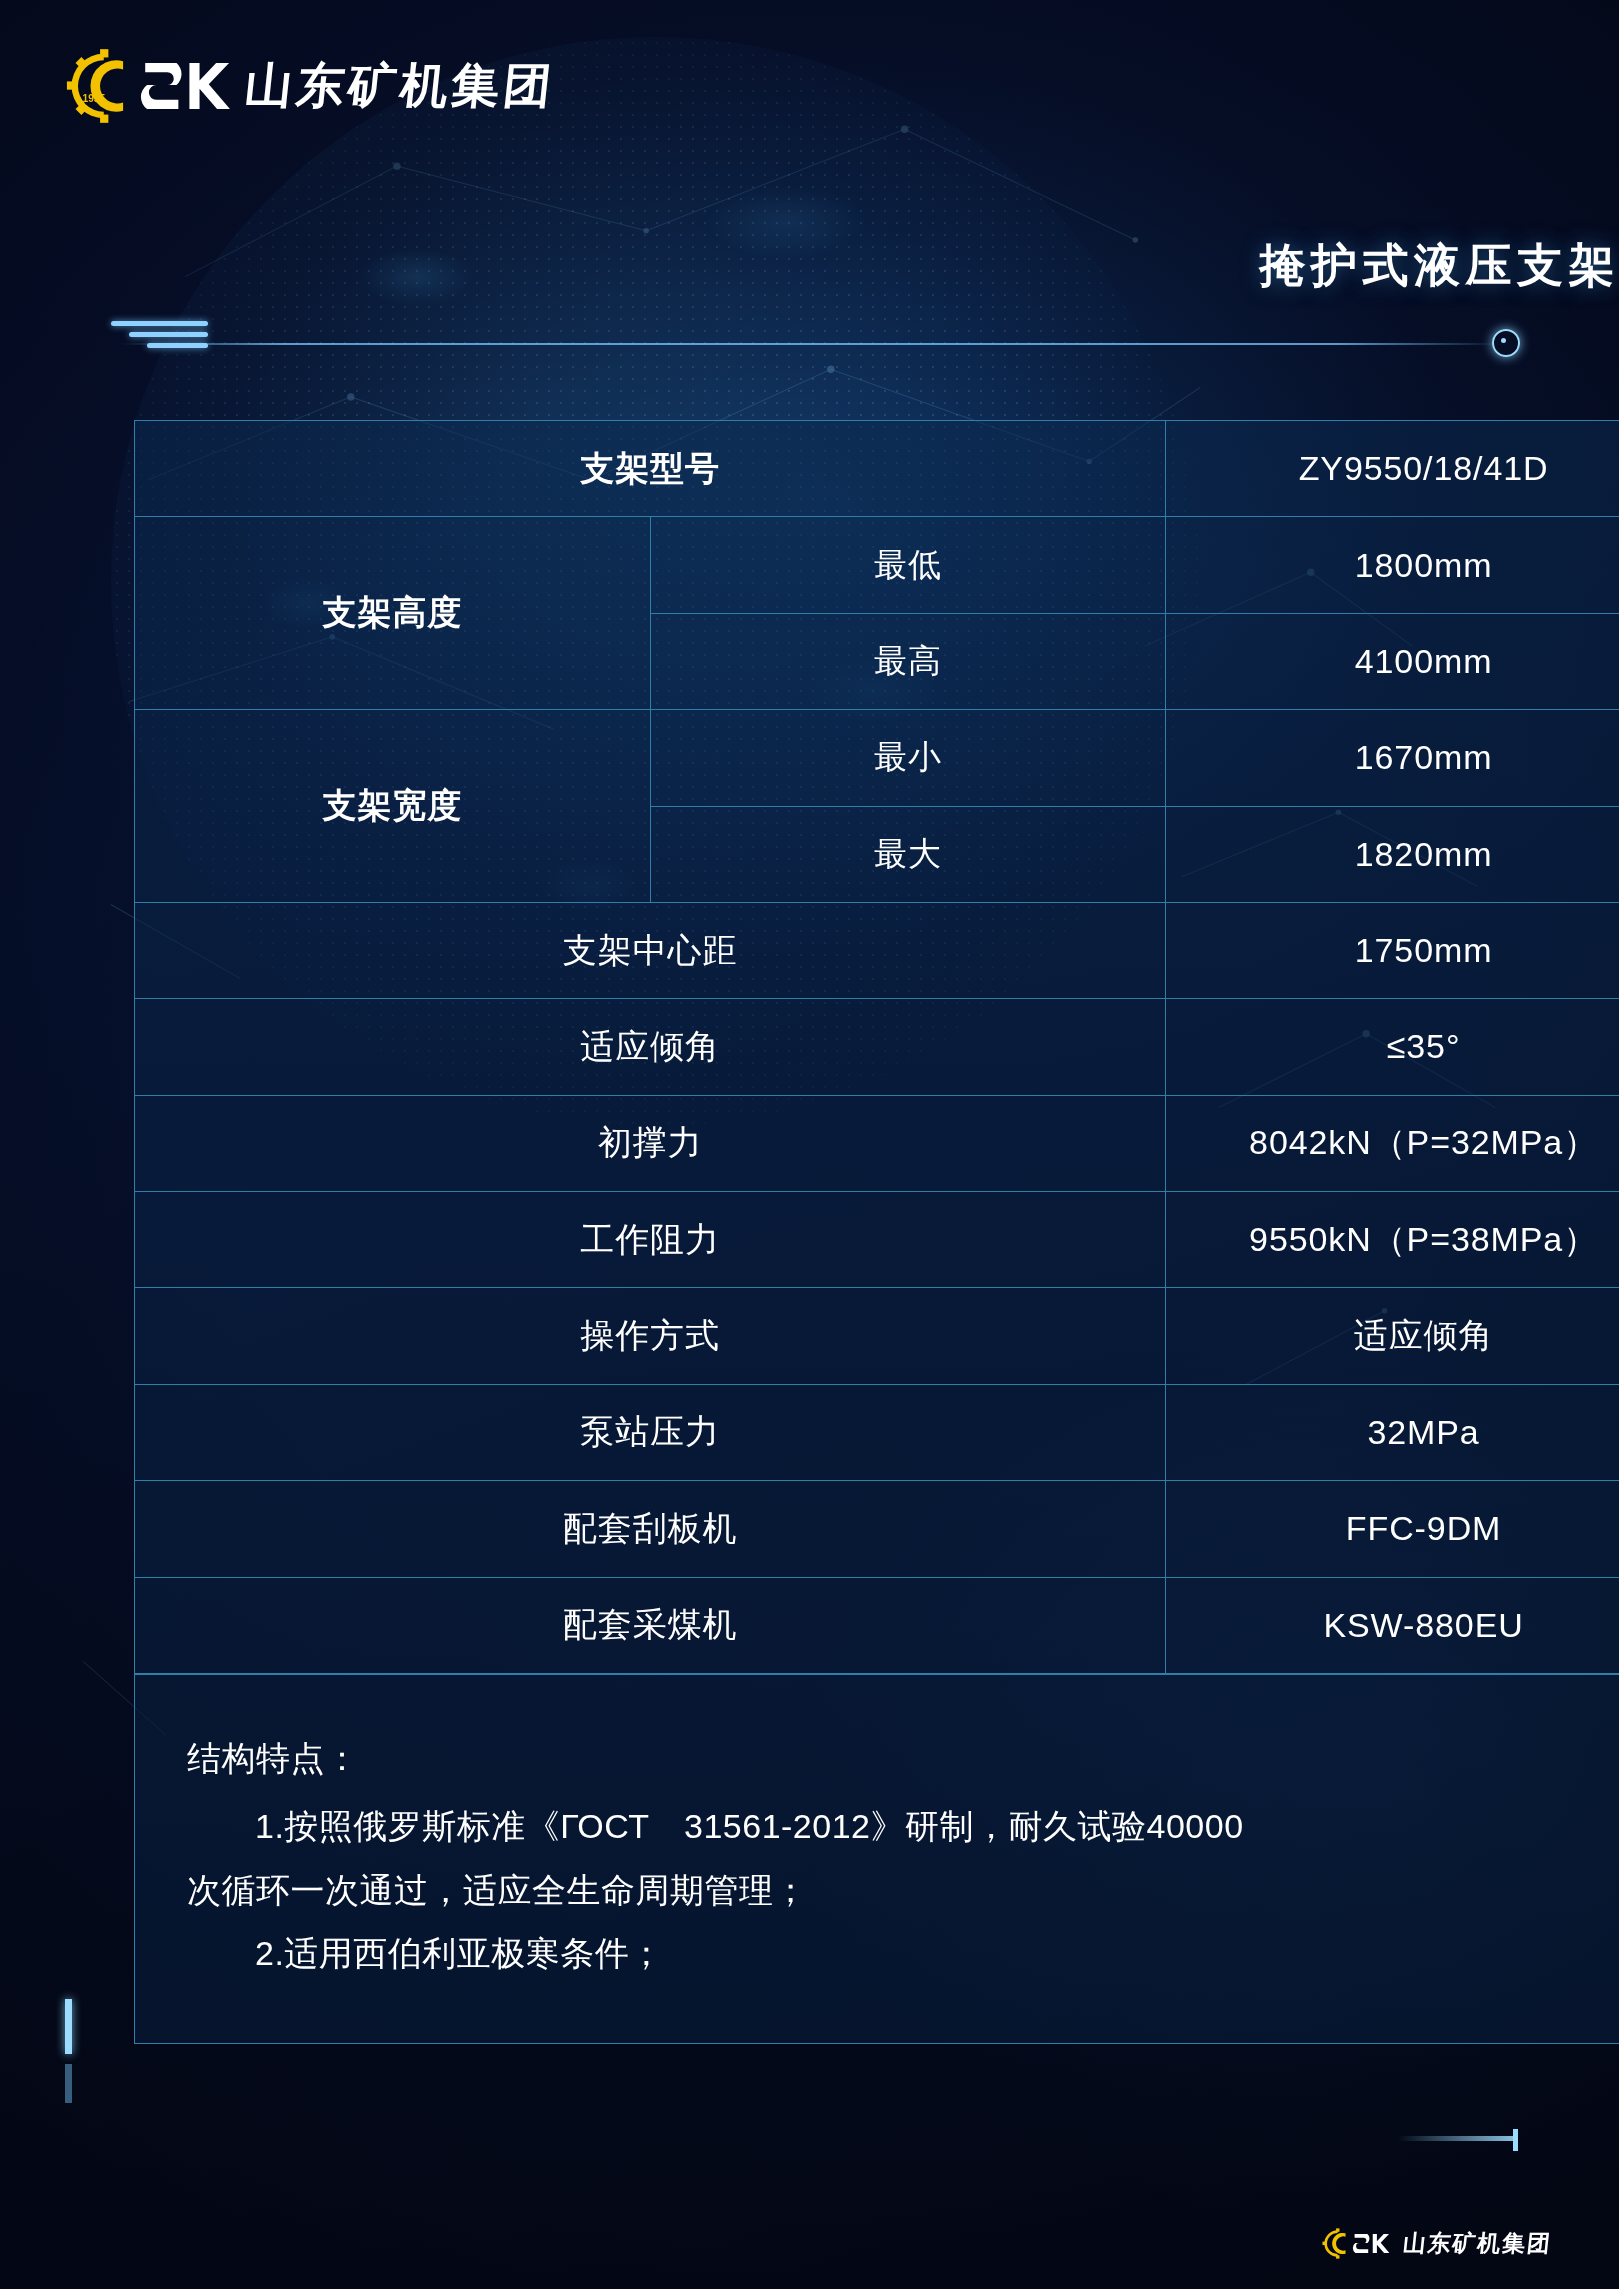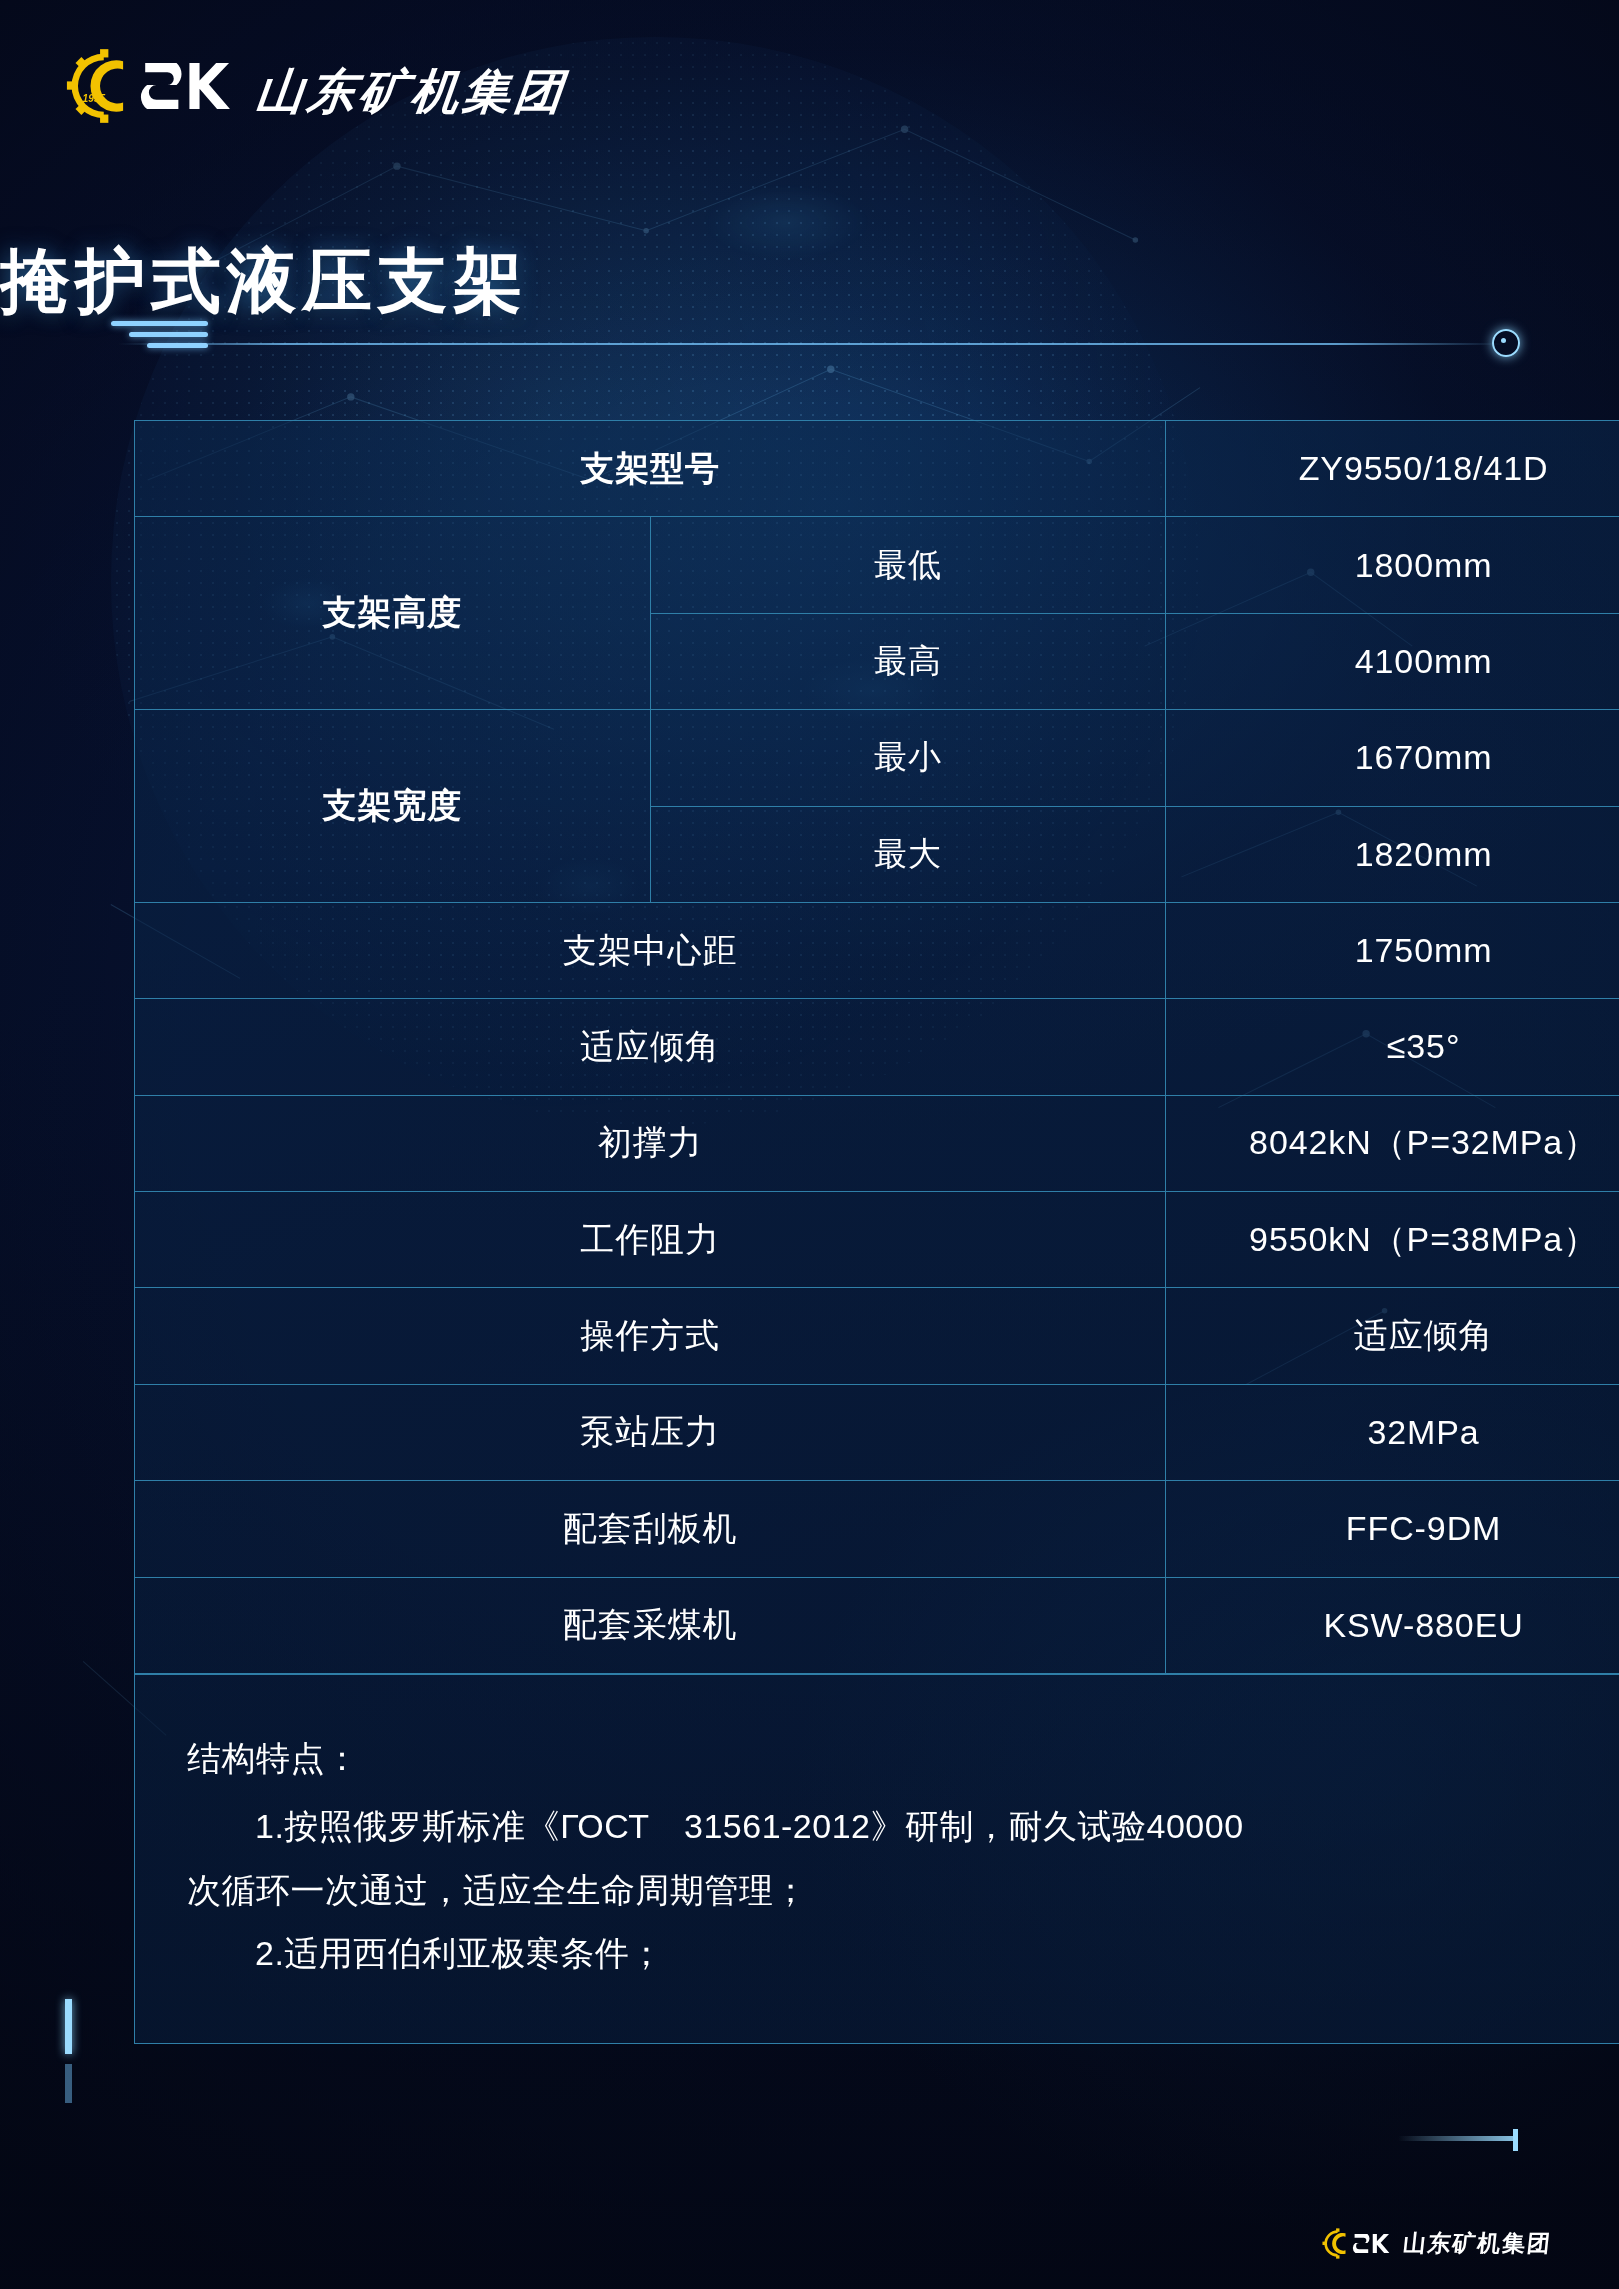--- a/index.html
+++ b/index.html
@@ -74,23 +74,22 @@
     background: radial-gradient(ellipse 1384px 1384px at 50% 45%, rgba(0,0,0,0) 45%, rgba(3,6,18,0.55) 85%, rgba(3,6,18,0.8) 100%);
     pointer-events: none;
   }
 
   
   .logo {
     position: absolute;
     left: 66px;
     top: 48px;
     display: flex;
-    align-items: flex-end;
-    gap: 15px;
-    font-style: italic;
+    align-items: center;
+    gap: 4px;
   }
   .logo-mark {
     position: relative;
     width: 175px;
     height: 76px;
   }
   .logo-cn {
     font-family: "Liberation Serif", "DejaVu Serif", serif;
     font-size: 48px;
     font-weight: bold;
@@ -99,23 +98,23 @@
     white-space: nowrap;
     transform: skewX(-6deg);
   }
 
   
   .title {
     position: absolute;
     top: 235px;
     left: 0;
     width: 1620px;
-    text-align: left;
+    text-align: right;
     font-family: "Liberation Serif", "DejaVu Serif", serif;
-    font-size: 70px;
+    font-size: 46px;
     font-weight: bold;
     letter-spacing: 5.5px;
     color: #ffffff;
     text-shadow: 0 0 20px rgba(60,150,230,0.55), 0 3.7px 13px rgba(0,0,0,0.6);
   }
   .title-rule {
     position: absolute;
     top: 343px;
     left: 118px;
     width: 1384px;

